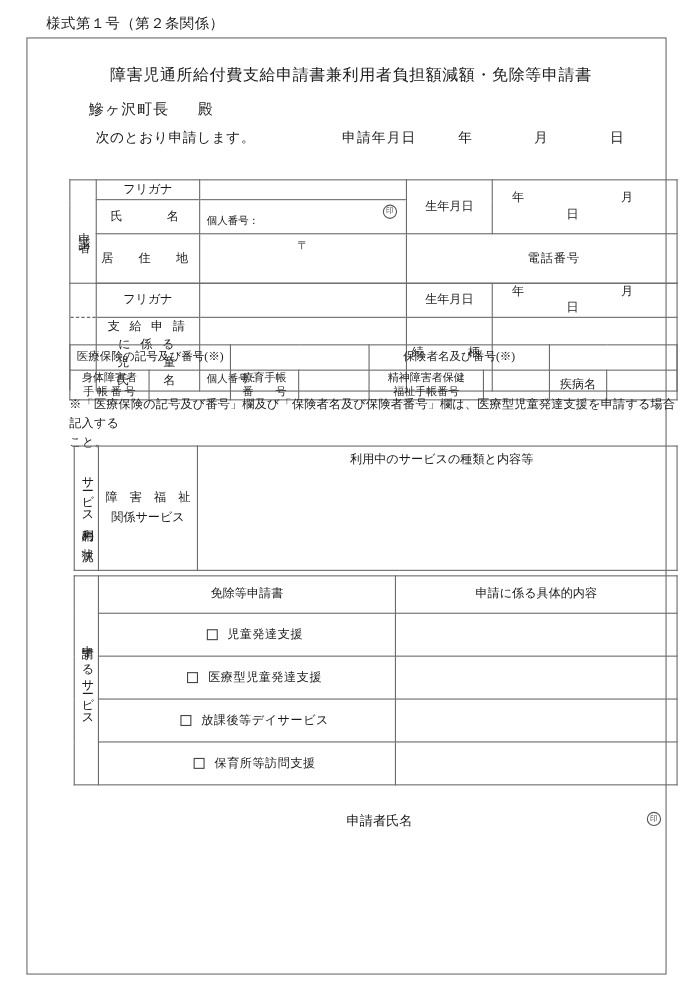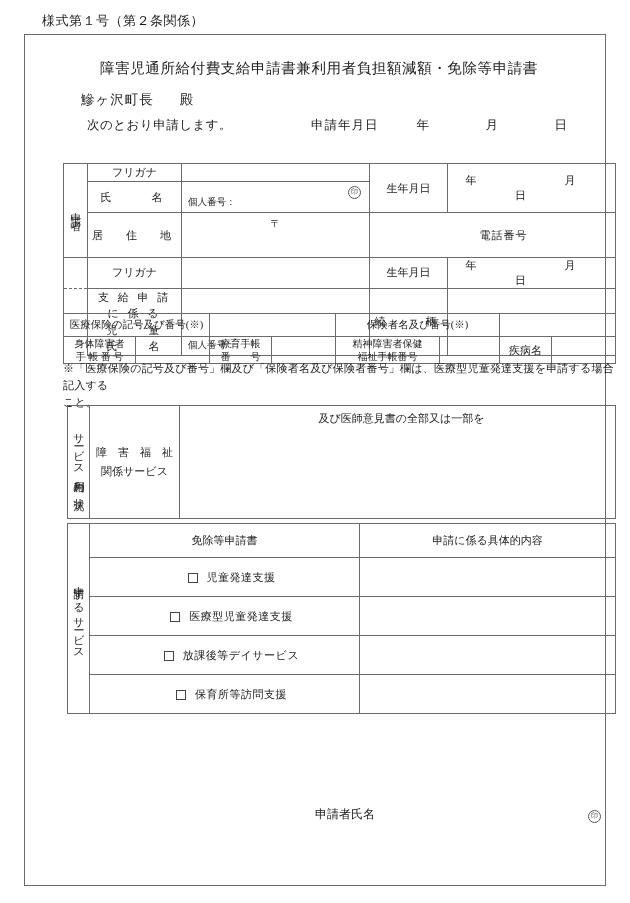--- a/index.html
+++ b/index.html
@@ -103,22 +103,22 @@
   .svc-label{vertical-align:middle;letter-spacing:.5px;font-size:11px;}
 
   .consent{
     position:absolute;left:42px;top:684px;width:548px;
     font-size:11px;line-height:1.62;letter-spacing:.1px;
     text-align:justify;
   }
   .consent .indent{text-indent:1em;display:block;}
 
   .sign-row{
-    position:absolute;left:290px;top:771px;width:300px;
-    font-size:12px;display:flex;align-items:flex-end;
+    position:absolute;left:290px;top:703px;width:300px;
+    font-size:12px;display:flex;align-items:flex-start;
   }
   .sign-row .sign-seal{margin-left:auto;margin-right:14px;}
 </style>
 </head>
 <body>
 
 <div class="page">
 
   <div class="form-no">様式第１号（第２条関係）</div>
 
@@ -258,21 +258,21 @@
       <tbody>
           <tr>
         <td style="height:112px">
           <span class="vlabel tight">サービス利用の状況</span>
         </td>
         <td style="line-height:1.7;">
           <span>障　害　福　祉</span><br>
           <span>関係サービス</span>
         </td>
         <td class="cell-l" style="vertical-align:top;padding-top:5px;padding-left:8px;">
-          <span>及び医師意見書の全部又は一部を</span>
+          <span>利用中のサービスの種類と内容等</span>
         </td>
       </tr>
     </tbody>
       </table>
 
     <table class="grid" id="services-table">
       <colgroup>
         <col style="width:22px">
           <col style="width:270px">
           <col style="width:256px">

